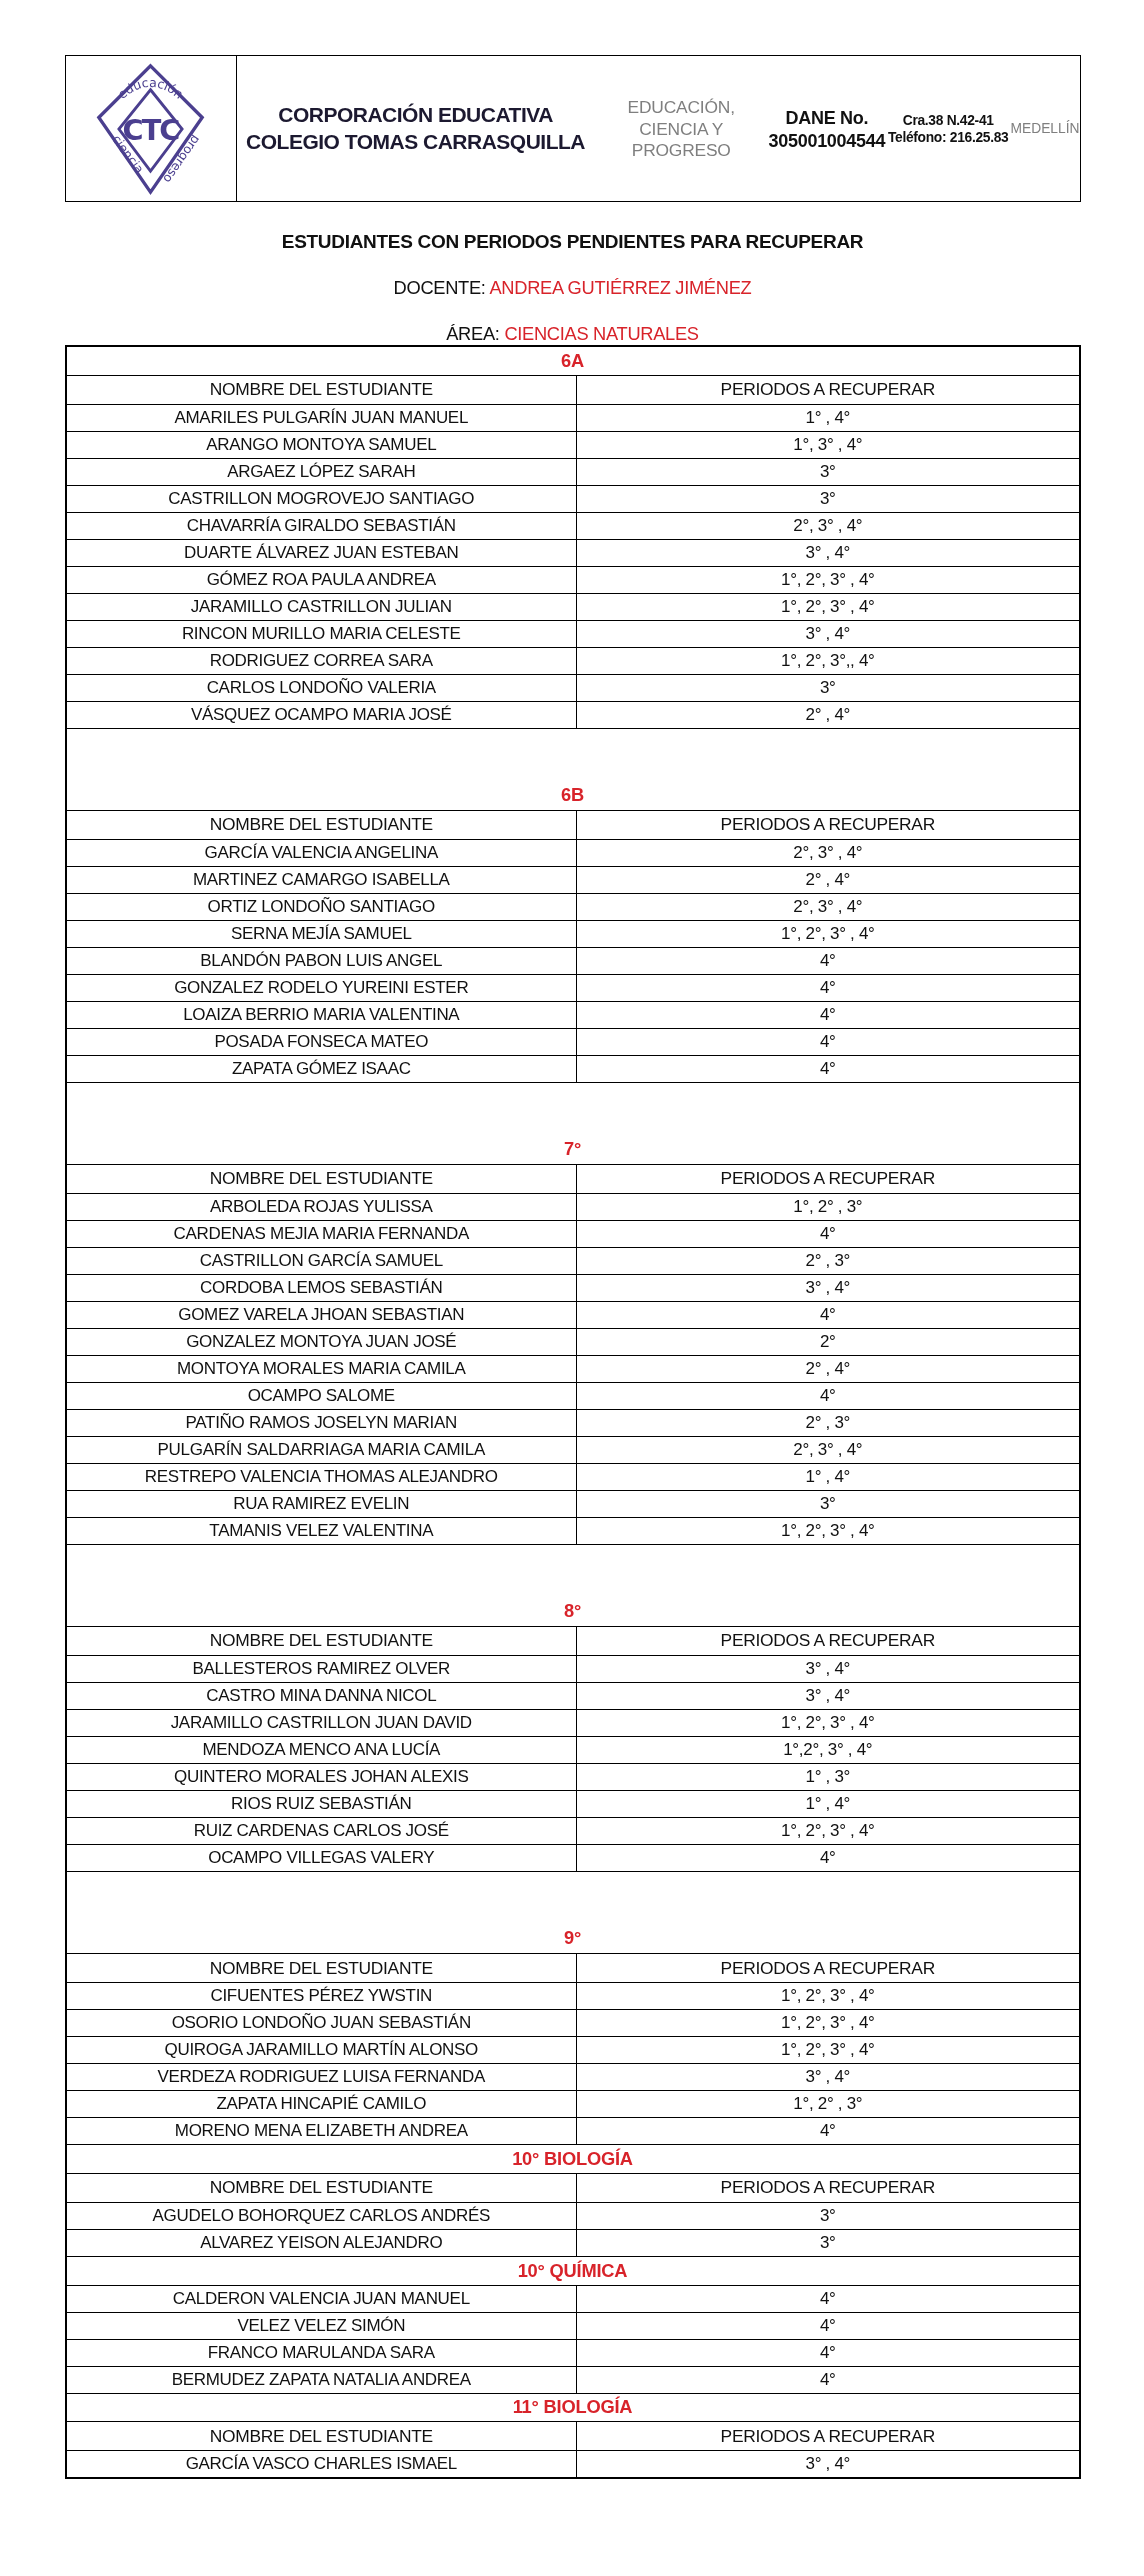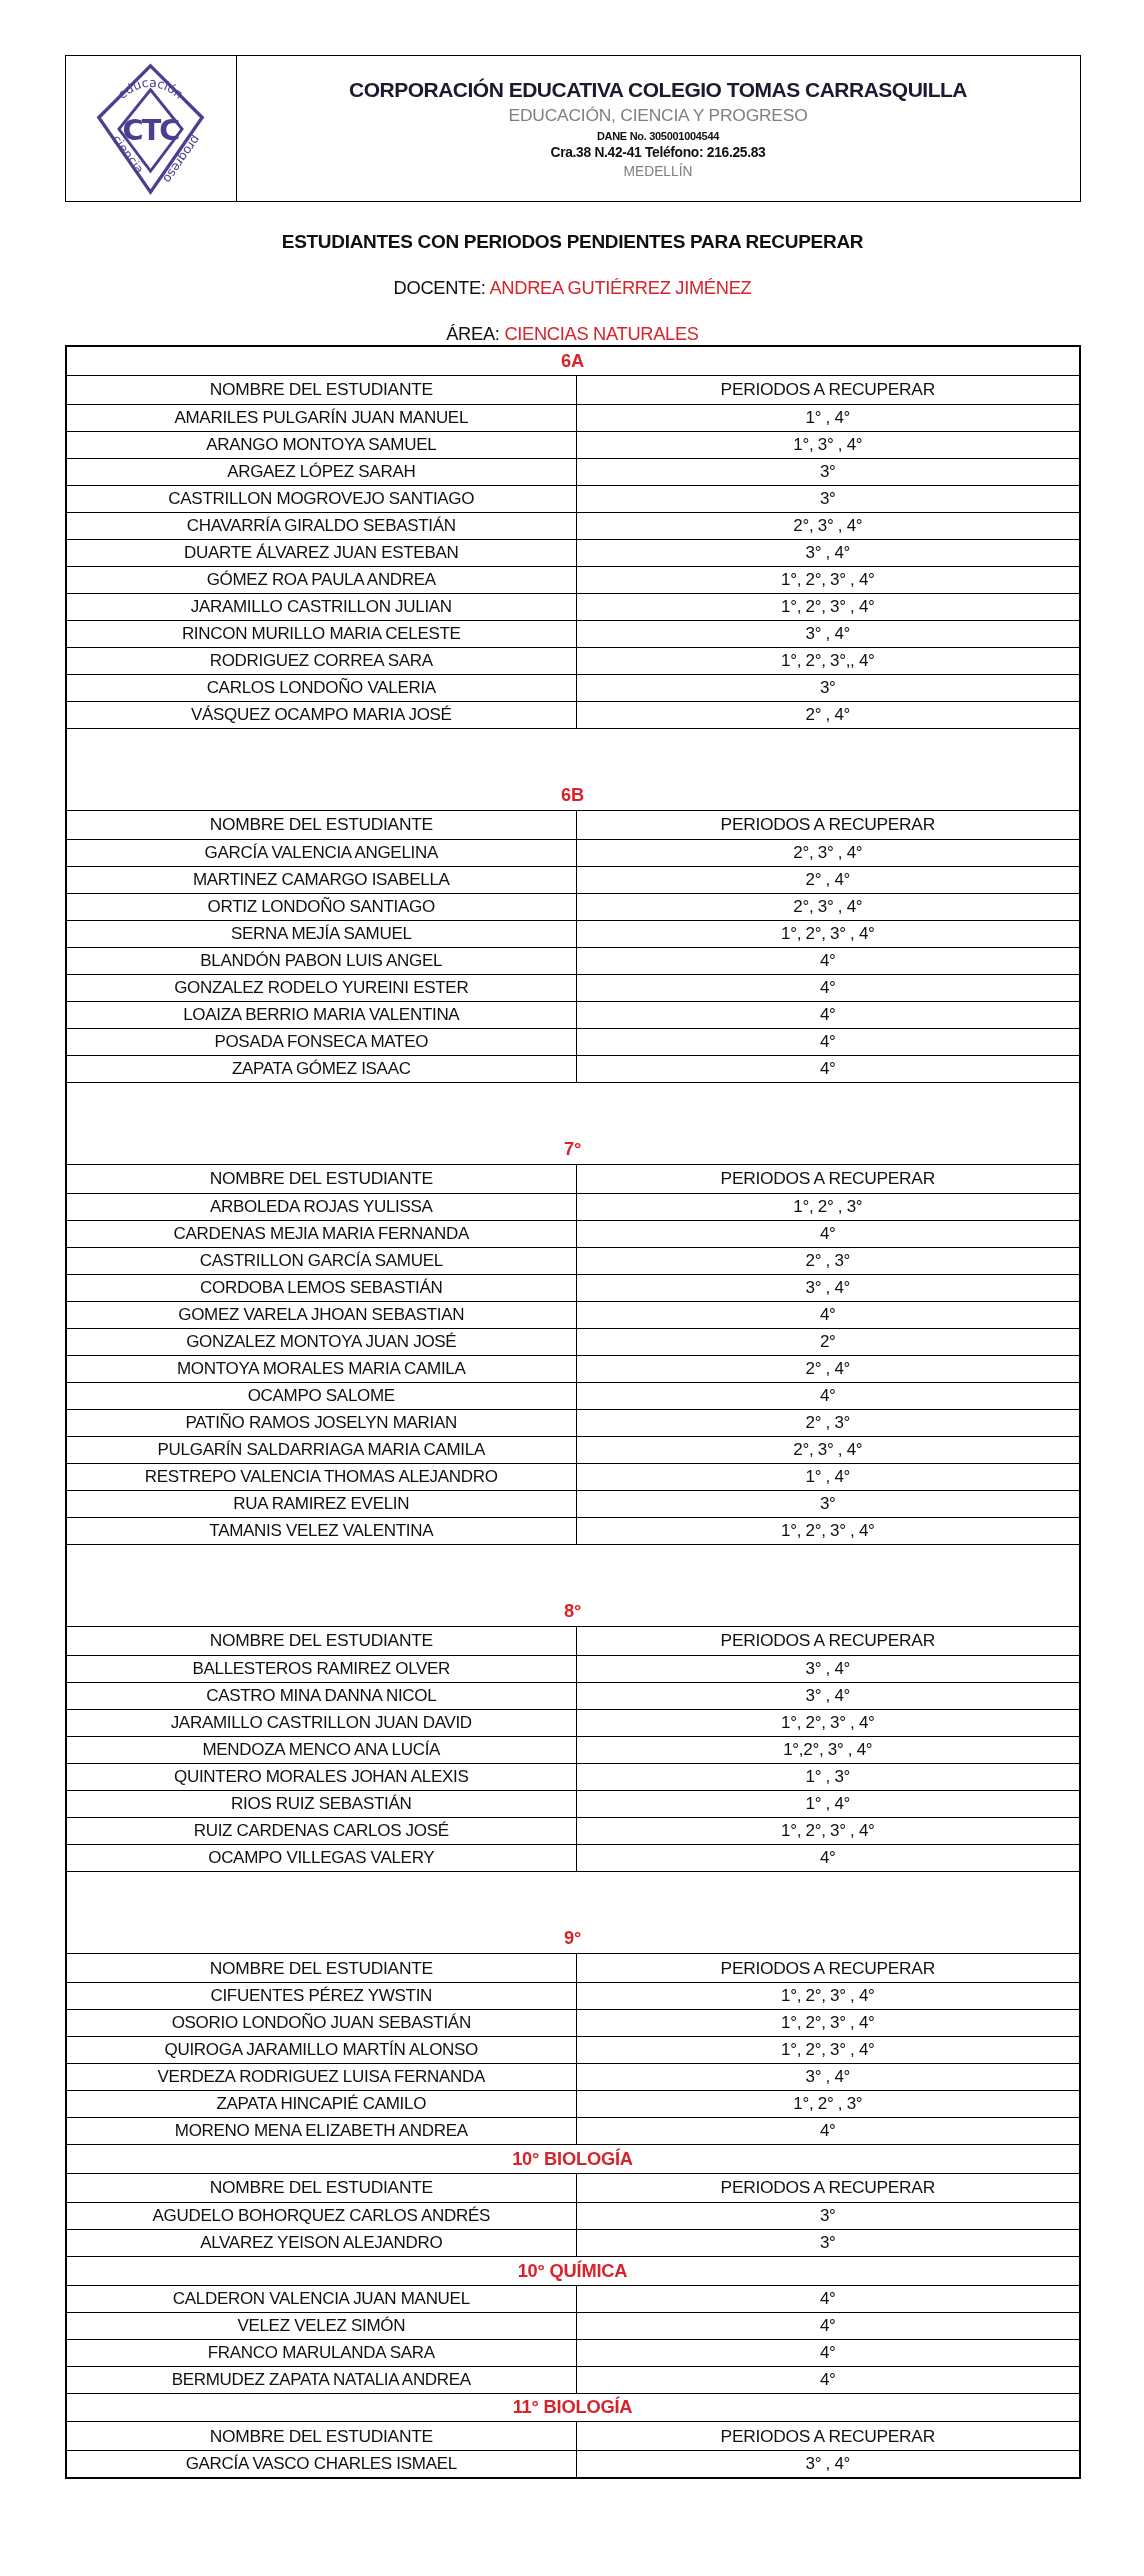--- a/index.html
+++ b/index.html
@@ -18,26 +18,26 @@
 
   
   .letterhead{
     display:flex;border:1.8px solid #000;height:147px;box-sizing:border-box;
   }
   .logo-cell{
     width:171px;border-right:1.8px solid #000;box-sizing:border-box;
     display:flex;align-items:center;justify-content:center;
   }
   .head-cell{
-    flex:1;display:flex;flex-direction:column;align-items:center;justify-content:center;
+    flex:1;display:flex;flex-direction:row;align-items:center;justify-content:center;
     text-align:center;line-height:1.25;
   }
   .school-name{font-size:21px;font-weight:bold;letter-spacing:-0.5px;color:#1c1930;}
   .school-motto{font-size:17.4px;color:var(--gray);letter-spacing:-0.2px;margin-top:1.8px;}
-  .school-dane{font-size:11px;font-weight:bold;letter-spacing:-0.3px;margin-top:2.8px;}
+  .school-dane{font-size:18px;font-weight:bold;letter-spacing:-0.3px;margin-top:2.8px;}
   .school-address{font-size:13.8px;font-weight:bold;letter-spacing:-0.3px;margin-top:0.9px;}
   .school-city{font-size:13.8px;color:var(--gray);margin-top:0.9px;}
 
   
   .doc-title{
     text-align:center;font-size:19px;font-weight:bold;letter-spacing:-0.3px;
     margin-top:29px;
   }
   .doc-line{
     text-align:center;font-size:18.3px;font-weight:normal;letter-spacing:-0.3px;

